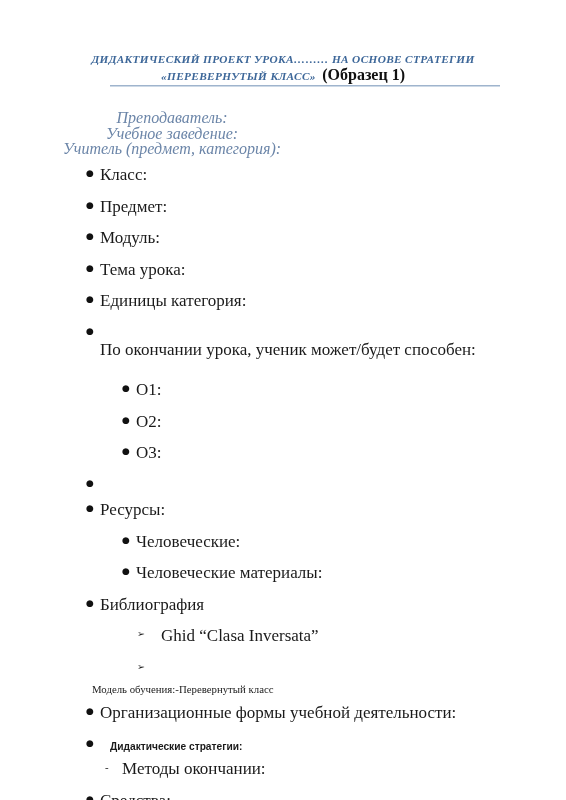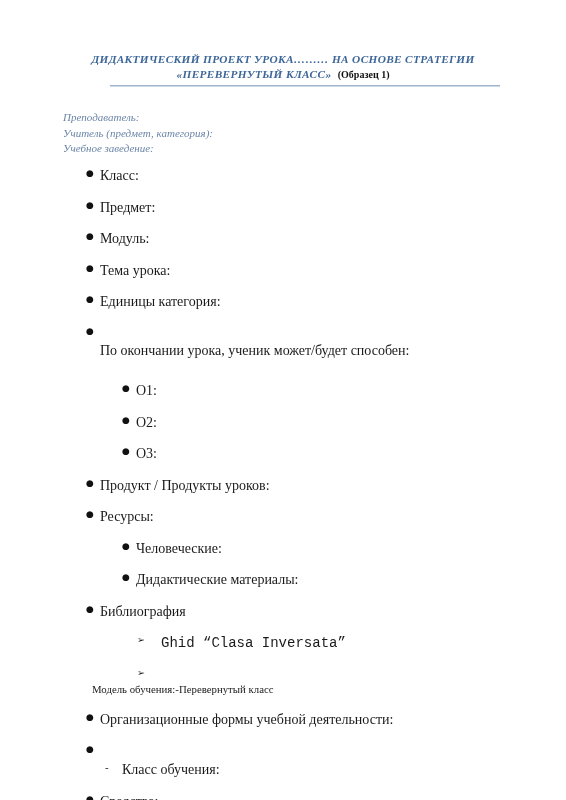--- a/index.html
+++ b/index.html
@@ -40,44 +40,45 @@
     letter-spacing: 0.35px;
     line-height: 15px;
     color: #3d6799;
     white-space: nowrap;
   }
   .title-line .sample-tag {
     font-style: normal;
     font-weight: bold;
     color: #101010;
     letter-spacing: 0;
-    font-size: 10px;
+    font-size: 16px;
   }
   .title-rule {
     position: absolute;
     left: 110px;
     top: 85px;
     width: 390px;
     height: 2px;
     background: linear-gradient(to bottom, #9fb4cd 0%, #9fb4cd 50%, #cdd9e6 50%, #cdd9e6 100%);
   }
 
   
   .meta-block {
     position: absolute;
     left: 63px;
     top: 110px;
   }
   .meta-line {
     font-family: "Liberation Serif", "DejaVu Serif", serif;
     font-style: italic;
-    font-size: 11px;
+    font-size: 16px;
     line-height: 15.5px;
     color: #6b85a8;
     white-space: nowrap;
+    text-align: center;
   }
 
   
   .body-block {
     position: absolute;
     left: 0;
     top: 166px;
     right: 0;
   }
 
@@ -100,21 +101,21 @@
     font-size: 9px;
     line-height: 14px;
     color: #111111;
   }
   .row.lvl1 > .bullet { left: 86px; }
   .row.lvl2 > .bullet { left: 122px; }
 
   .label {
     display: inline-block;
     padding-left: 14px;
-    font-size: 14px;
+    font-size: 17px;
     line-height: 14px;
     color: #1a1a1a;
   }
   .label.serif { font-family: "Liberation Serif", "DejaVu Serif", serif; }
   .label.sans  { font-family: "Liberation Sans", "DejaVu Sans", sans-serif; font-size: 10.2px; }
   .label.sans-bold {
     font-family: "Liberation Sans", "DejaVu Sans", sans-serif;
     font-size: 10.2px;
     font-weight: bold;
     padding-left: 24px;
@@ -152,21 +153,21 @@
   }
   .row.arrow .arrowmark {
     position: absolute;
     left: 137px;
     top: 0;
     font-family: "DejaVu Sans", sans-serif;
     font-size: 9.5px;
     line-height: 14px;
     color: #222222;
   }
-  .row.arrow .label { padding-left: 24px; font-family: Liberation Mono, monospace; }
+  .row.arrow .label { padding-left: 24px; }
 
   
   .closing {
     position: absolute;
     left: 92px;
     top: 682px;
     font-family: "Liberation Serif", "DejaVu Serif", serif;
     font-size: 10.8px;
     line-height: 14px;
     color: #1a1a1a;
@@ -179,43 +180,43 @@
 <div class="page">
 
   <div class="title-block">
     <div class="title-line">ДИДАКТИЧЕСКИЙ ПРОЕКТ УРОКА……… НА ОСНОВЕ СТРАТЕГИИ</div>
     <div class="title-line"><span>«ПЕРЕВЕРНУТЫЙ КЛАСС»</span>&nbsp; <span class="sample-tag">(Образец 1)</span></div>
   </div>
   <div class="title-rule"></div>
 
   <div class="meta-block">
     <div class="meta-line">Преподаватель:</div>
+    <div class="meta-line">Учебное заведение:</div>
     <div class="meta-line">Учитель (предмет, категория):</div>
-    <div class="meta-line">Учебное заведение:</div>
   </div>
 
   <div class="body-block" id="body-list">
       <div class="row lvl1"><span class="bullet">●</span><span class="label serif">Класс:</span></div>
       <div class="row lvl1"><span class="bullet">●</span><span class="label serif">Предмет:</span></div>
       <div class="row lvl1"><span class="bullet">●</span><span class="label serif">Модуль:</span></div>
       <div class="row lvl1"><span class="bullet">●</span><span class="label serif">Тема урока:</span></div>
       <div class="row lvl1"><span class="bullet">●</span><span class="label serif">Единицы категория:</span></div>
       <div class="row lvl1"><span class="bullet">●</span></div>
       <div class="row cont"><span class="label serif">По окончании урока, ученик  может/будет способен:</span></div>
       <div class="row lvl2"><span class="bullet">●</span><span class="label serif">О1:</span></div>
       <div class="row lvl2"><span class="bullet">●</span><span class="label serif">О2:</span></div>
       <div class="row lvl2"><span class="bullet">●</span><span class="label serif">О3:</span></div>
-      <div class="row lvl1"><span class="bullet">●</span><span class="label serif">Продукт / Продукты уроков:</span></div>
+      <div class="row lvl1"><span class="bullet">●</span></div>
       <div class="row lvl1"><span class="bullet">●</span><span class="label serif">Ресурсы:</span></div>
       <div class="row lvl2"><span class="bullet">●</span><span class="label serif">Человеческие:</span></div>
-      <div class="row lvl2"><span class="bullet">●</span><span class="label serif">Дидактические материалы:</span></div>
+      <div class="row lvl2"><span class="bullet">●</span><span class="label serif">Человеческие материалы:</span></div>
       <div class="row lvl1"><span class="bullet">●</span><span class="label serif">Библиография</span></div>
       <div class="row arrow"><span class="arrowmark">➢</span><span class="label serif">Ghid “Clasa Inversata”</span></div>
       <div class="row arrow" style="margin-bottom: 26px;"><span class="arrowmark">➢</span><span class="label serif"></span></div>
       <div class="row lvl1"><span class="bullet">●</span><span class="label serif">Организационные формы учебной деятельности:</span></div>
-      <div class="row lvl1"><span class="bullet">●</span></div>
-      <div class="row dash"><span class="dashmark">-</span><span class="label serif">Класс обучения:</span></div>
+      <div class="row lvl1"><span class="bullet">●</span><span class="label sans-bold">Дидактические стратегии:</span></div>
+      <div class="row dash"><span class="dashmark">-</span><span class="label serif">Методы окончании:</span></div>
       <div class="row lvl1"><span class="bullet">●</span><span class="label serif">Средства:</span></div>
     </div>
 
   <div class="closing">Модель обучения:-Перевернутый класс</div>
 
 </div>
 
 </body></html>

